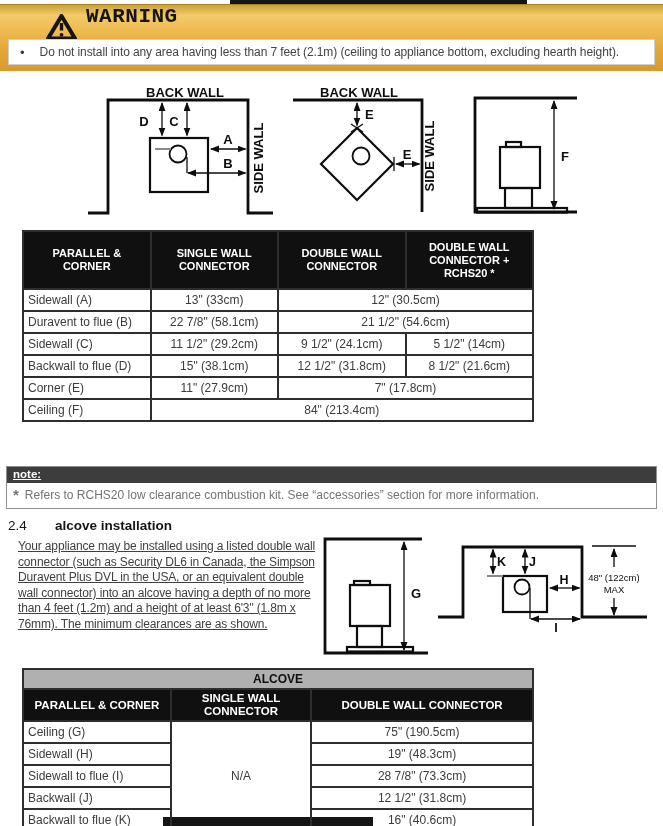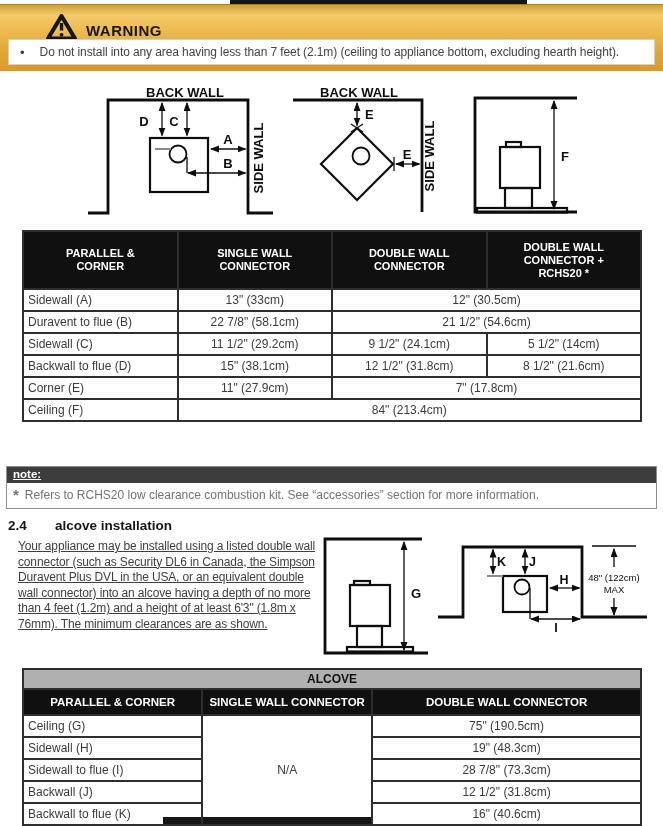--- a/index.html
+++ b/index.html
@@ -12,22 +12,22 @@
   
   .bar{background:#151515;}
 
   
   .warn{
     left:0;top:4px;width:663px;height:66px;
     background:linear-gradient(180deg,#cda23c 0%,#f3ca69 16%,#eebd53 36%,#e3a739 68%,#d99a2c 100%);
     border-top:1px solid #a8831f;
   }
   .warn-title{
-    position:absolute;left:86px;top:17px;
-    font-size:15px;font-weight:bold;color:#151515;letter-spacing:0.5px;
+    position:absolute;left:86px;top:0;
+    font-size:21px;font-weight:bold;color:#151515;letter-spacing:0.5px;font-family:Liberation Mono, monospace;
   }
   .warn-tri{position:absolute;left:46px;top:9px;}
   .warn-box{
     position:absolute;left:8px;top:34px;width:645px;height:24px;
     background:#fff;border:1px solid #cfcfcf;
     display:flex;align-items:center;
   }
   .warn-bullet{margin-left:11px;font-size:13px;color:#3b3b3b;}
   .warn-text{margin-left:15px;font-size:12px;color:#434343;letter-spacing:-0.1px;}
 
@@ -36,21 +36,21 @@
   .t13{font-size:13px;}
   .t12{font-size:12.5px;}
   .t9{font-size:9.5px;font-weight:400 !important;}
   .wall{stroke:#0d0d0d;stroke-width:2.8;fill:none;}
   .shape{stroke:#0d0d0d;stroke-width:2.2;fill:none;}
   .arrow{stroke:#0d0d0d;stroke-width:1.3;fill:none;}
   .tick{stroke:#0d0d0d;stroke-width:1.3;fill:none;}
   .gray{stroke:#8a8a8a;stroke-width:2;fill:none;}
 
   
-  table{border-collapse:collapse;table-layout:fixed;width:620px;}
+  table{border-collapse:collapse;table-layout:fixed;width:512px;}
   th,td{border:2px solid #2e2e2e;}
   th{
     background:#101010;color:#fff;font-size:11px;font-weight:bold;
     text-align:center;vertical-align:middle;line-height:13px;
   }
   .main-th{height:50px;padding:3px 18px;}
   .alc-th{height:20px;padding:2px 4px;font-size:11.5px;}
   td{font-size:12px;color:#3b3b3b;text-align:center;height:18px;padding:1px 4px;}
   td.lbl{text-align:left;}
   td.foot{text-align:left;font-size:11.8px;line-height:15px;padding:4px 6px;height:auto;}
@@ -62,21 +62,21 @@
     left:6px;top:466px;width:649px;border:1px solid #8f8f8f;background:#fff;
   }
   .note-bar{
     background:#3d3d3d;color:#fff;font-size:11.5px;font-weight:bold;
     padding:1px 0 2px 6px;height:13px;line-height:13px;text-decoration:underline;
   }
   .note-body{padding:3px 6px 5px 6px;font-size:12px;color:#737373;}
   .note-ast{font-weight:bold;font-size:15px;vertical-align:-1px;margin-right:6px;}
 
   
-  .sec-num{left:8px;top:518px;font-size:13.5px;font-weight:bold;color:#151515;}
+  .sec-num{left:8px;top:518px;font-size:13.5px;font-weight:normal;color:#151515;}
   .sec-title{left:55px;top:518px;font-size:13.5px;font-weight:bold;color:#151515;}
   .sec-body{
     left:18px;top:539px;width:302px;
     font-size:12px;line-height:15.6px;color:#3f3f3f;letter-spacing:-0.15px;text-decoration:underline;
   }
 </style>
 </head>
 <body>
 
 <div class="abs bar" style="left:230px;top:0;width:297px;height:4px;"></div>

